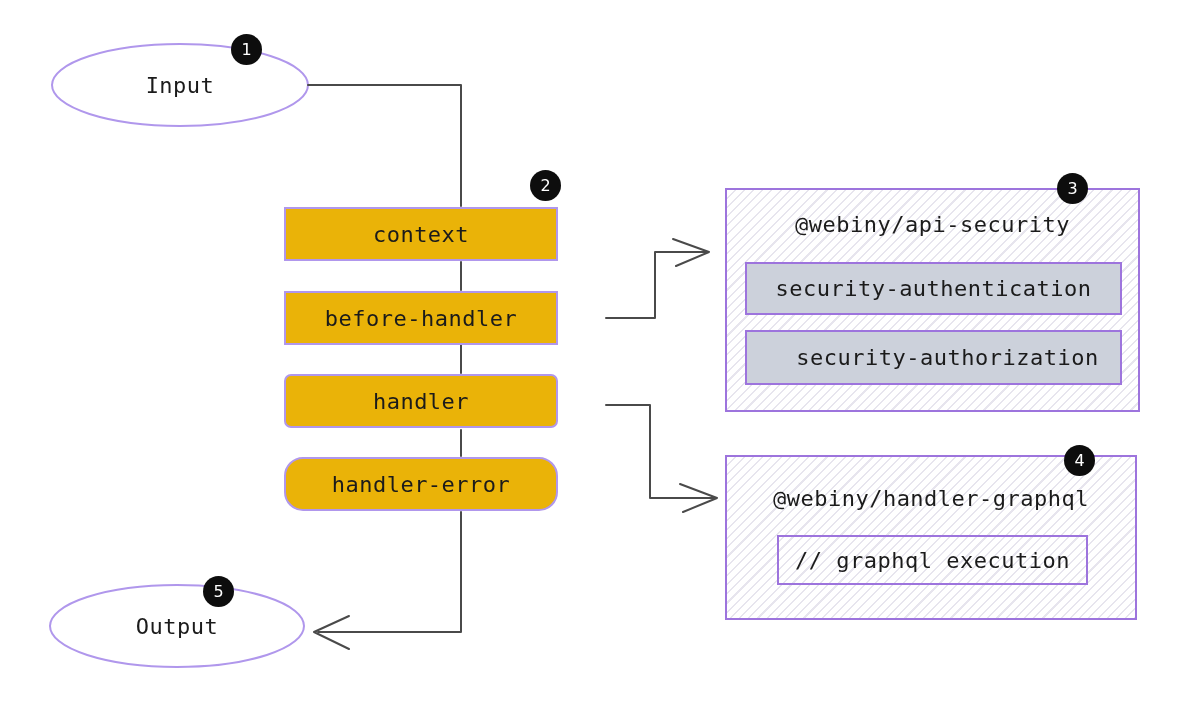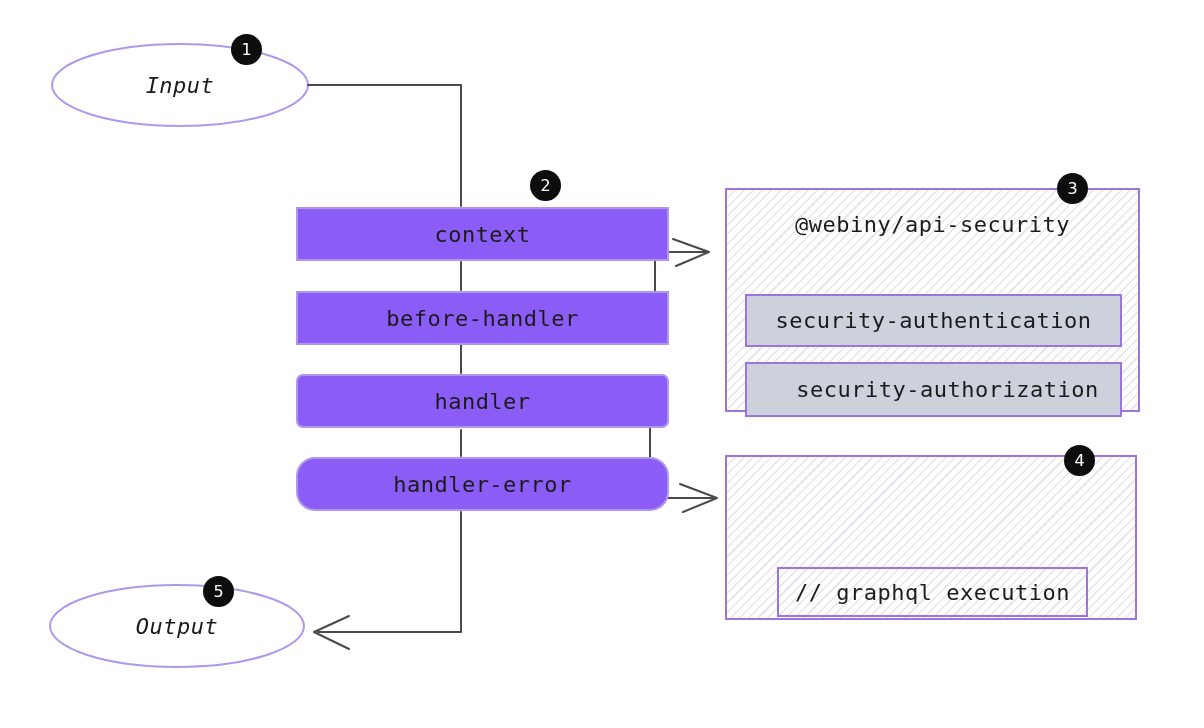--- a/index.html
+++ b/index.html
@@ -10,44 +10,44 @@
     font-family:"DejaVu Sans Mono","Liberation Mono",monospace;
     color:var(--text,#1b1b1b);
     overflow:hidden;
   }
   #wires{position:absolute;left:0;top:0;z-index:0;}
   .conn{stroke:var(--connector,#4a4a4a);stroke-width:2;fill:none;stroke-linecap:round;stroke-linejoin:round;}
   .node-ellipse{fill:#ffffff;stroke:var(--node-border,#a585e8);stroke-width:2;}
 
   .ellipse-label{
     position:absolute;display:flex;align-items:center;justify-content:center;
-    font-size:22px;letter-spacing:.5px;z-index:1;font-style:italic;
+    font-size:22px;letter-spacing:.5px;z-index:1;
   }
   .step-box{
-    position:absolute;left:296px;width:373px;height:54px;
-    box-sizing:border-box;background:#8b5cf6;
+    position:absolute;left:284px;width:274px;height:54px;
+    box-sizing:border-box;background:#eab308;
     border:2px solid var(--node-border,#b49af0);
     display:flex;align-items:center;justify-content:center;
     font-size:22px;letter-spacing:.5px;z-index:1;
   }
   .panel{
     position:absolute;box-sizing:border-box;
     border:2px solid var(--panel-border,#9d74dd);
     background:repeating-linear-gradient(135deg,#ffffff 0 5px,#e7e5ee 5px 6.5px);
     z-index:1;
   }
   .panel-title{
     position:absolute;left:0;right:0;text-align:center;
     font-size:22px;letter-spacing:.5px;
   }
   .plugin-box{
     position:absolute;box-sizing:border-box;
     border:2px solid var(--panel-border,#9d74dd);
     display:flex;align-items:center;justify-content:center;
-    font-size:22px;letter-spacing:.5px;margin-top:32px;
+    font-size:22px;letter-spacing:.5px;
   }
   .plugin-box.filled{background:var(--plugin-fill,#ccd1db);}
   .plugin-box.outline{background:transparent;}
   .badge{
     position:absolute;width:31px;height:31px;border-radius:50%;
     background:var(--badge-bg,#0d0d0d);color:var(--badge-text,#ffffff);
     display:flex;align-items:center;justify-content:center;
     font-family:"DejaVu Sans","Liberation Sans",sans-serif;
     font-size:16px;z-index:2;
   }
@@ -83,20 +83,21 @@
   <div class="step-box" style="top:374px;border-radius:7px;">handler</div>
   <div class="step-box" style="top:457px;border-radius:19px;">handler-error</div>
 
   <div class="panel" style="left:725px;top:188px;width:415px;height:224px;">
     <div class="panel-title" style="top:22px;">@webiny/api-security</div>
     <div class="plugin-box filled" style="left:18px;width:377px;top:72px;height:53px;">security-authentication</div>
     <div class="plugin-box filled" style="left:18px;width:377px;top:140px;height:55px;padding-left:28px;">security-authorization</div>
   </div>
 
   <div class="panel" style="left:725px;top:455px;width:412px;height:165px;">
+    <div class="panel-title" style="top:29px;">@webiny/handler-graphql</div>
     <div class="plugin-box outline" style="left:50px;width:311px;top:78px;height:50px;text-align:center;">// graphql execution</div>
   </div>
 
   <div class="badge" style="left:231px;top:34px;">1</div>
   <div class="badge" style="left:530px;top:170px;">2</div>
   <div class="badge" style="left:1057px;top:173px;">3</div>
   <div class="badge" style="left:1064px;top:445px;">4</div>
   <div class="badge" style="left:203px;top:576px;">5</div>
 
 </div>

